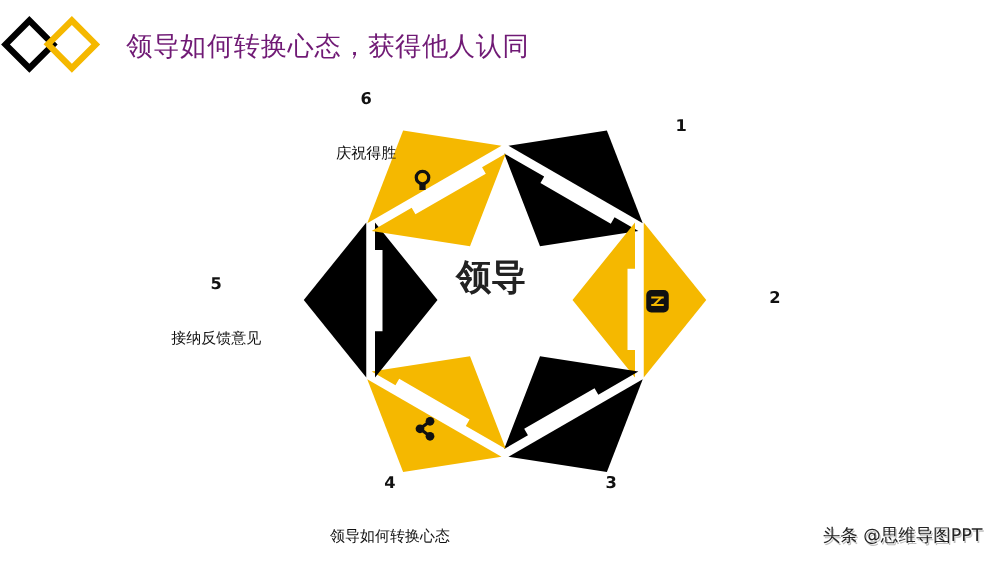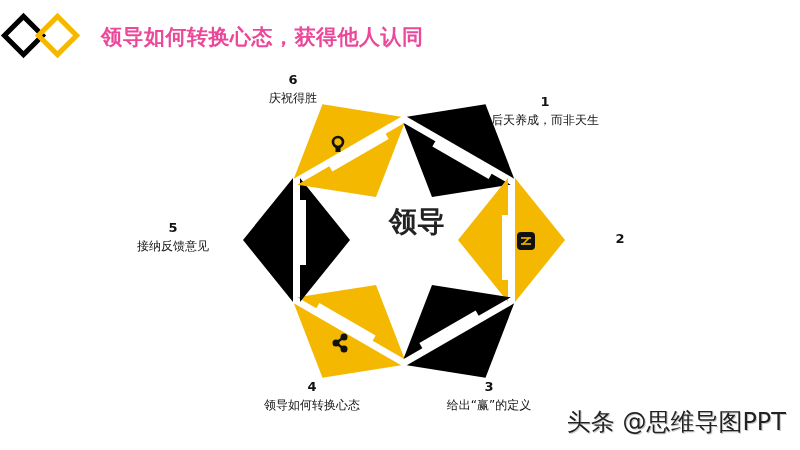--- a/index.html
+++ b/index.html
@@ -1,24 +1,24 @@
 <!DOCTYPE html>
 <html><head>
 <meta charset="utf-8">
 <style>
   html,body{margin:0;padding:0;}
   body{width:800px;height:450px;background:#ffffff;position:relative;overflow:hidden;font-family:"DejaVu Sans","Liberation Sans",sans-serif;}
   .logo{position:absolute;left:0;top:12px;width:84px;height:50px;}
-  .title{position:absolute;left:101px;top:23px;font-size:21px;font-weight:bold;color:#ec4899;letter-spacing:0.5px;}
+  .title{position:absolute;left:101px;top:23px;font-size:21px;font-weight:normal;color:#701a75;letter-spacing:0.5px;}
   .diagram{position:absolute;left:0;top:0;width:800px;height:450px;}
-  .center-text{position:absolute;left:365px;top:205px;width:80px;text-align:right;font-size:28px;font-weight:bold;color:#222;line-height:34px;}
+  .center-text{position:absolute;left:365px;top:205px;width:80px;text-align:left;font-size:28px;font-weight:bold;color:#222;line-height:34px;}
   .label{position:absolute;text-align:center;color:#111;font-size:12px;width:160px;}
   .label .num{font-weight:bold;font-size:13px;display:block;line-height:18px;}
-  .label .txt{display:block;line-height:18px;}
-  .watermark{position:absolute;right:14px;bottom:12px;font-size:24px;color:#222;text-shadow:0 0 2px #fff,1px 1px 0 #bbb;}
+  .label .txt{display:block;line-height:18px;margin-top:24px;}
+  .watermark{position:absolute;right:14px;bottom:12px;font-size:14px;color:#222;text-shadow:0 0 2px #fff,1px 1px 0 #bbb;}
 </style>
 </head>
 <body>
 
 <svg class="logo" viewBox="0 0 84 50">
   <rect x="10" y="10" width="27" height="27" fill="none" stroke="#000" stroke-width="5" transform="rotate(45 23.5 23.5) translate(0 0)"></rect>
   <rect x="44" y="10" width="27" height="27" fill="none" stroke="#F5B800" stroke-width="5" transform="rotate(45 57.5 23.5)"></rect>
 </svg>
 
 <div class="title">领导如何转换心态，获得他人认同</div>
@@ -81,28 +81,26 @@
     <rect x="-2.5" y="3" width="5" height="5" fill="#111"></rect>
   </g>
 </svg>
 
 <div class="center-text">
   <div>领导</div>
 </div>
 
 <div class="label" style="left:465px;top:93px;">
   <span class="num">1</span>
-  <span class="txt">后天养成，而非天生</span>
 </div>
 <div class="label" style="left:540px;top:230px;">
   <span class="num">2</span>
 </div>
 <div class="label" style="left:409px;top:378px;">
   <span class="num">3</span>
-  <span class="txt">给出“赢”的定义</span>
 </div>
 <div class="label" style="left:232px;top:378px;">
   <span class="num">4</span>
   <span class="txt">领导如何转换心态</span>
 </div>
 <div class="label" style="left:93px;top:219px;">
   <span class="num">5</span>
   <span class="txt">接纳反馈意见</span>
 </div>
 <div class="label" style="left:213px;top:71px;">

